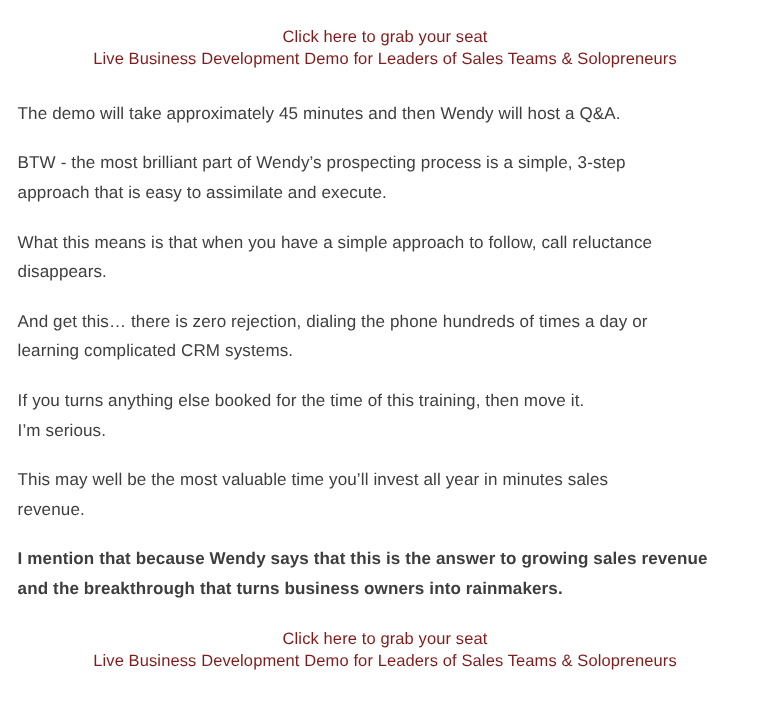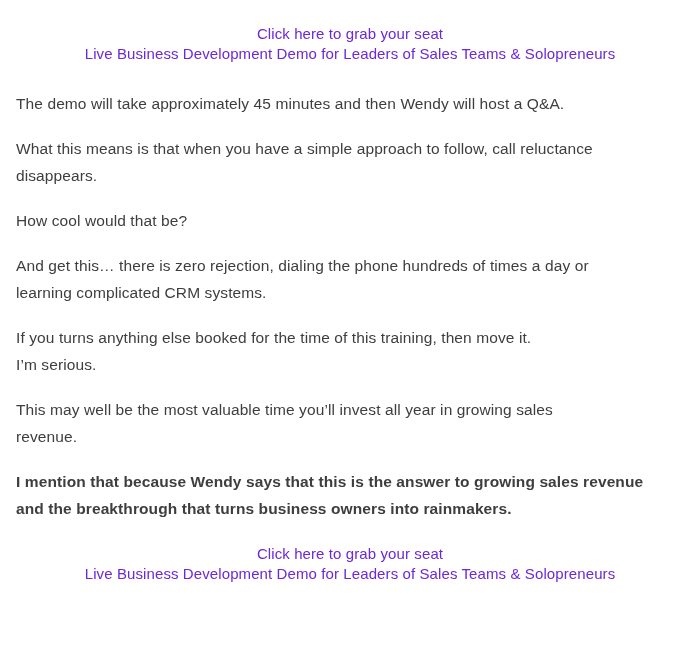--- a/index.html
+++ b/index.html
@@ -22,21 +22,21 @@
   .cta-block.top {
     margin-bottom: 26px;
   }
   .cta-block.bottom {
     margin-top: 22px;
   }
   .cta-link {
     display: block;
     font-size: 15px;
     line-height: 20px;
-    color: #6d28d9;
+    color: #7f1d1d;
     text-decoration: none;
     cursor: pointer;
     letter-spacing: 0.1px;
   }
   .body-text {
     padding-left: 16px;
     padding-right: 40px;
   }
   .body-text p {
     margin: 0 0 18px 0;
@@ -56,28 +56,29 @@
 
 <div class="page">
 
   <div class="cta-block top">
     <a href="#" class="cta-link">Click here to grab your seat</a>
     <a href="#" class="cta-link">Live Business Development Demo for Leaders of Sales Teams &amp; Solopreneurs</a>
   </div>
 
   <div class="body-text">
     <p>The demo will take approximately 45 minutes and then Wendy will host a Q&amp;A.</p>
+    <p>BTW - the most brilliant part of Wendy’s prospecting process is a simple, 3-step
+approach that is easy to assimilate and execute.</p>
     <p>What this means is that when you have a simple approach to follow, call reluctance
 disappears.</p>
-    <p>How cool would that be?</p>
     <p>And get this… there is zero rejection, dialing the phone hundreds of times a day or
 learning complicated CRM systems.</p>
     <p>If you turns anything else booked for the time of this training, then move it.
 I’m serious.</p>
-    <p>This may well be the most valuable time you’ll invest all year in growing sales
+    <p>This may well be the most valuable time you’ll invest all year in minutes sales
 revenue.</p>
     <p>I mention that because Wendy says that this is the answer to growing sales revenue
 and the breakthrough that turns business owners into rainmakers.</p>
   </div>
 
   <div class="cta-block bottom">
     <a href="#" class="cta-link">Click here to grab your seat</a>
     <a href="#" class="cta-link">Live Business Development Demo for Leaders of Sales Teams &amp; Solopreneurs</a>
   </div>
 

